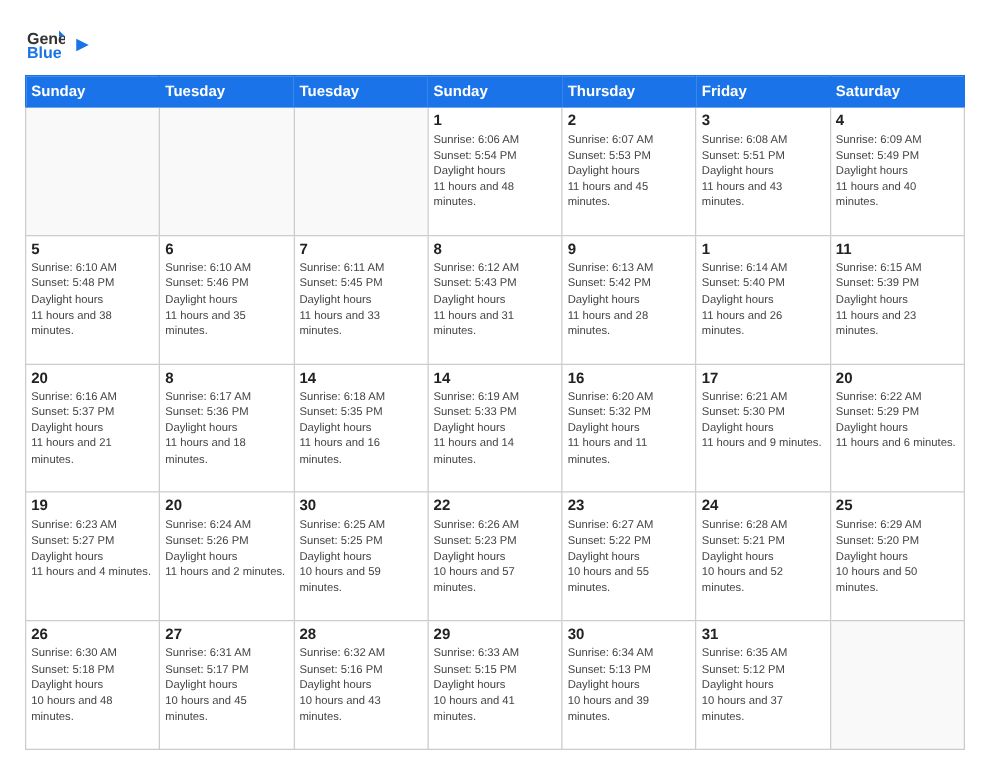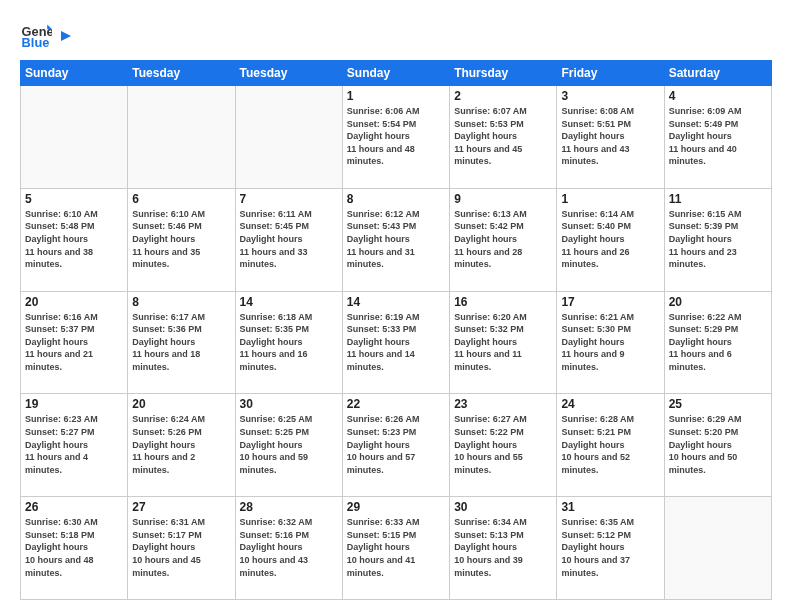--- a/index.html
+++ b/index.html
@@ -76,21 +76,20 @@
     .day-num {
       font-size: 12px;
       font-weight: bold;
       margin-bottom: 2px;
       color: #222;
     }
     .day-info {
       line-height: 1.4;
       font-size: 9px;
       color: #444;
-      font-weight: bold;
     }
   </style>
 </head>
 <body>
 
 <div class="page">
   <div class="header">
     <div class="logo">
       <svg class="logo-icon" viewBox="0 0 40 40">
         <text x="2" y="22" font-size="16" font-weight="bold" fill="#333" font-family="Arial">General</text>

